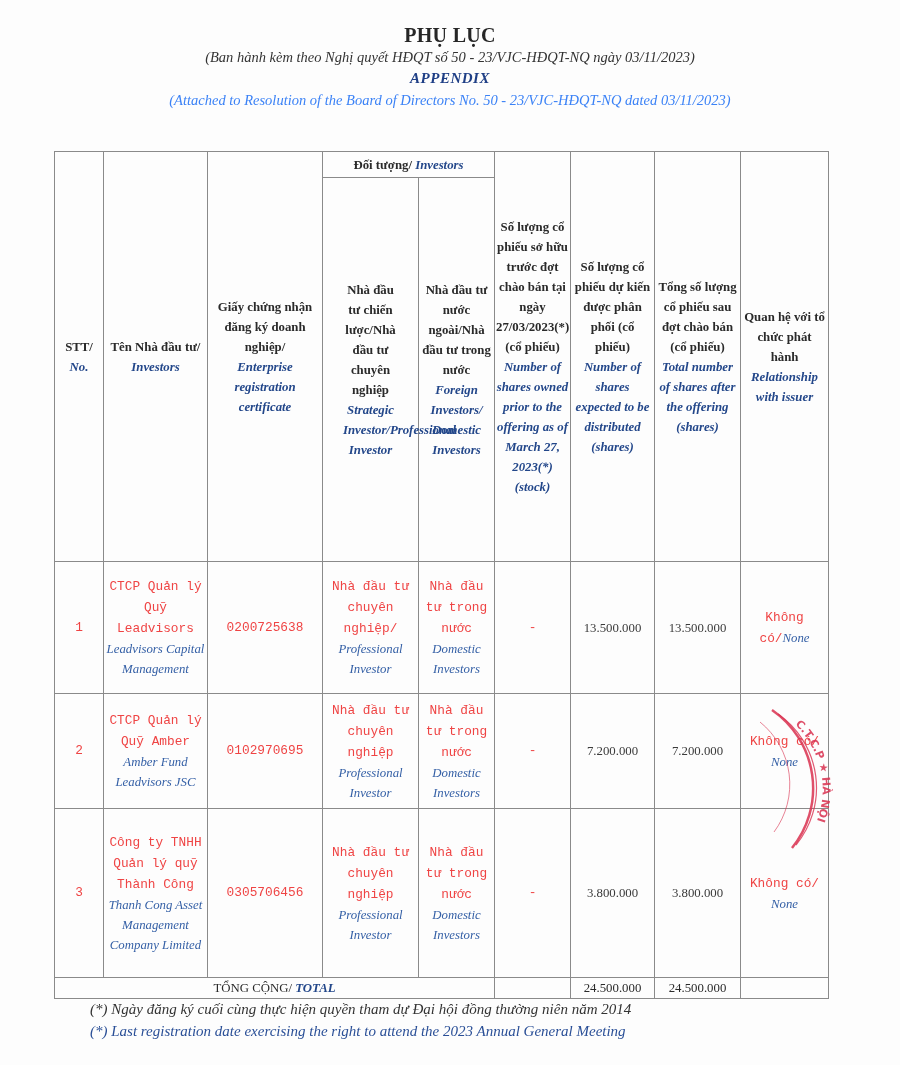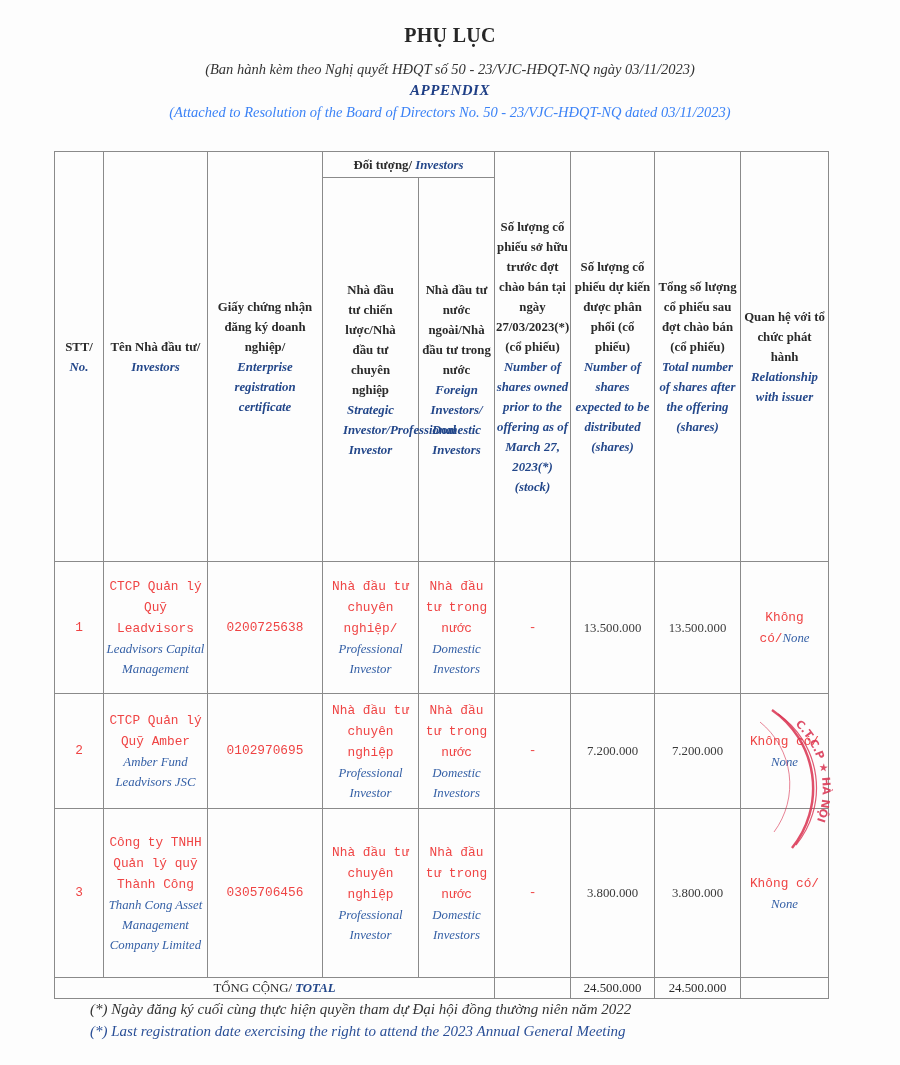--- a/index.html
+++ b/index.html
@@ -2,21 +2,21 @@
 <html><head>
 <meta charset="utf-8">
 <style>
   html, body { margin: 0; padding: 0; }
   body {
     width: 900px; height: 1065px; background: #fdfdfd; position: relative; overflow: hidden;
     font-family: "Liberation Serif", "DejaVu Serif", serif; color: #2b2b2b;
   }
   .title-block { position: absolute; left: 0; top: 24px; width: 900px; text-align: center; }
   .t-main { font-size: 20px; font-weight: bold; line-height: 22px; letter-spacing: 0.3px; color: #262626; }
-  .t-sub { font-size: 14.5px; font-style: italic; line-height: 22px; color: #333; margin-top: 12px; }
+  .t-sub { font-size: 14.5px; font-style: italic; line-height: 22px; color: #333; }
   .t-app { font-size: 15px; font-weight: bold; font-style: italic; line-height: 20px; color: #1f3f86; letter-spacing: 0.5px; }
   .t-app-sub { font-size: 14.5px; font-style: italic; line-height: 24px; color: #3b82f6; }
 
   table.apx {
     position: absolute; left: 54px; top: 151px; width: 774px;
     border-collapse: collapse; table-layout: fixed;
     font-size: 12.8px; line-height: 20px;
   }
   table.apx td, table.apx th {
     border: 1.3px solid #8a8a8a; text-align: center; vertical-align: middle;
@@ -182,21 +182,21 @@
     </td>
     <td></td>
     <td class="num bold">24.500.000</td>
     <td class="num bold">24.500.000</td>
     <td></td>
   </tr>
 </tbody>
   </table>
 
 <div class="footnotes">
-  <div class="fn-vi">(*) Ngày đăng ký cuối cùng thực hiện quyền tham dự Đại hội đồng thường niên năm 2022</div>
+  <div class="fn-vi">(*) Ngày đăng ký cuối cùng thực hiện quyền tham dự Đại hội đồng thường niên năm 2014</div>
   <div class="fn-en">(*) Last registration date exercising the right to attend the 2023 Annual General Meeting</div>
 </div>
 
 <svg class="stamp" viewBox="0 0 160 150">
   <defs>
     <path id="arc" d="M 38 20 A 90 90 0 0 1 55 140" fill="none"></path>
   </defs>
   <path d="M 20 10 A 95 95 0 0 1 40 148" fill="none" stroke="#d9304f" stroke-width="2.5" opacity="0.85"></path>
   <path d="M 26 14 A 90 90 0 0 1 44 145" fill="none" stroke="#d9304f" stroke-width="1.2" opacity="0.8"></path>
   <path d="M 8 22 A 80 80 0 0 1 22 132" fill="none" stroke="#d9304f" stroke-width="1" opacity="0.6"></path>

